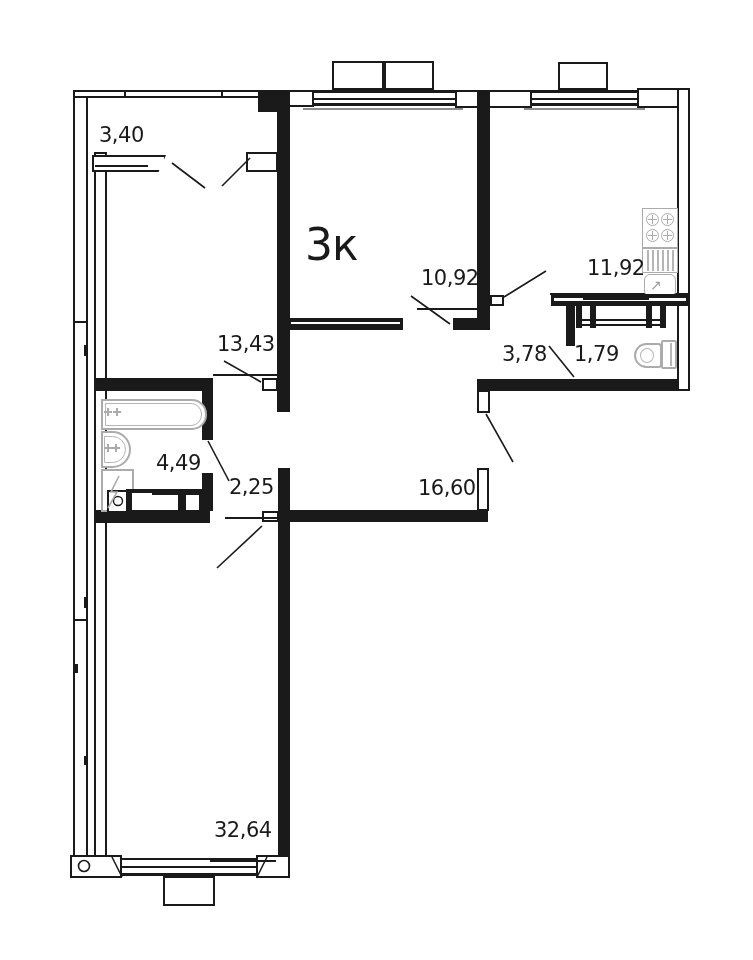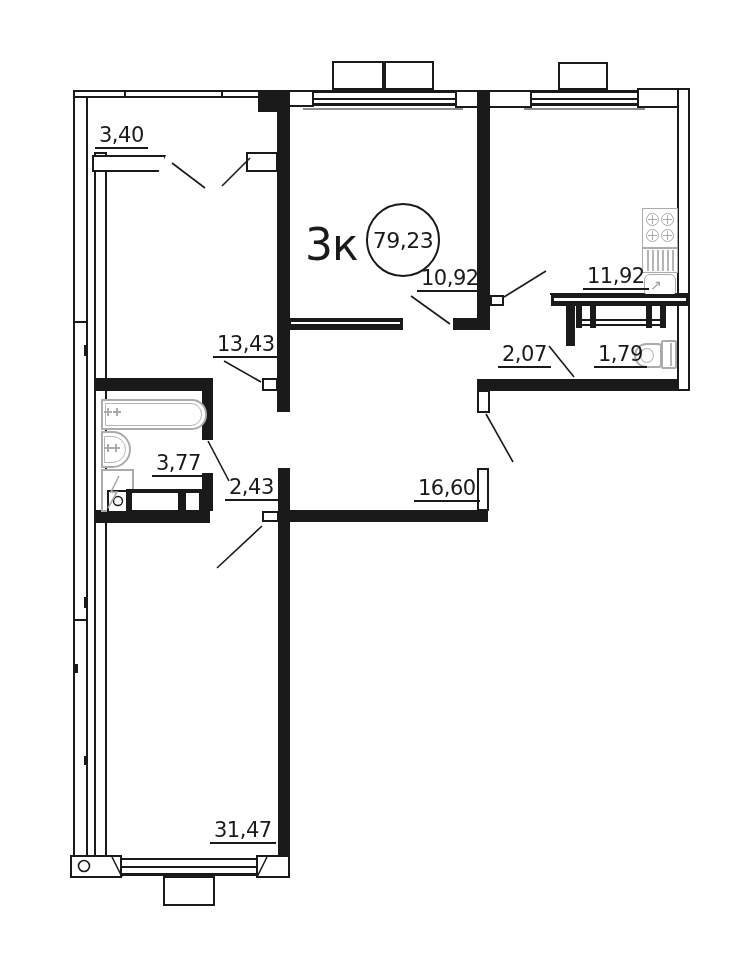--- a/index.html
+++ b/index.html
@@ -10,21 +10,21 @@
   .w{position:absolute;background:#1a1a1a;}
   
   .hw{position:absolute;background:#fff;border:2px solid #1a1a1a;}
   
   .win{position:absolute;background:#fff;border-top:3px solid #1a1a1a;border-bottom:3px solid #1a1a1a;}
   .winmid{position:absolute;left:0;right:0;height:1.5px;background:#1a1a1a;}
   
   .tick{position:absolute;background:#1a1a1a;}
   
   .lbl{position:absolute;font-size:21px;line-height:24px;letter-spacing:-0.5px;
-       padding:0 4px 0;border-bottom:2px solid #1a1a1a;white-space:nowrap;}
+       padding:0 4px 18px;border-bottom:2px solid #1a1a1a;white-space:nowrap;}
   
   .fx{position:absolute;background:#fff;border:2px solid #ababab;}
   .fxi{position:absolute;background:transparent;border:1.2px solid #b5b5b5;}
   .vline{position:absolute;width:1.5px;background:#b5b5b5;}
   .burner{position:absolute;width:13px;height:13px;border:1.6px solid #ababab;border-radius:50%;}
   .burner::before{content:"";position:absolute;left:1px;right:1px;top:50%;height:1.4px;margin-top:-0.7px;background:#ababab;}
   .burner::after{content:"";position:absolute;top:1px;bottom:1px;left:50%;width:1.4px;margin-left:-0.7px;background:#ababab;}
   .plus{position:absolute;width:8px;height:8px;}
   .plus::before{content:"";position:absolute;left:0;right:0;top:50%;height:1.3px;margin-top:-0.65px;background:#ababab;}
   .plus::after{content:"";position:absolute;top:0;bottom:0;left:50%;width:1.3px;margin-left:-0.65px;background:#ababab;}
@@ -166,28 +166,25 @@
     <g stroke="#1a1a1a" stroke-width="1.2" fill="none">
       <line x1="303" y1="109" x2="463" y2="109"></line>
       <line x1="524" y1="109" x2="645" y2="109"></line>
     </g>
     <circle cx="84" cy="866" r="5.5" stroke="#1a1a1a" stroke-width="1.6" fill="#fff"></circle>
     <circle cx="118" cy="501" r="4.5" stroke="#1a1a1a" stroke-width="1.4" fill="#fff"></circle>
     <polyline points="119,476 111,492 117,492 108,508" stroke="#ababab" stroke-width="1.6" fill="none"></polyline>
   </svg>
 
   <div class="type-label">3к</div>
-  <div class="circle-badge">
-    <span>79,23</span>
-  </div>
 
   <div class="lbl" style="left:95px;top:123px;">3,40</div>
   <div class="lbl" style="left:213px;top:332px;">13,43</div>
   <div class="lbl" style="left:417px;top:266px;">10,92</div>
-  <div class="lbl" style="left:583px;top:264px;">11,92</div>
-  <div class="lbl" style="left:498px;top:342px;">2,07</div>
-  <div class="lbl" style="left:594px;top:342px;">1,79</div>
-  <div class="lbl" style="left:152px;top:451px;">3,77</div>
-  <div class="lbl" style="left:225px;top:475px;">2,43</div>
+  <div class="lbl" style="left:583px;top:256px;">11,92</div>
+  <div class="lbl" style="left:498px;top:342px;">3,78</div>
+  <div class="lbl" style="left:570px;top:342px;">1,79</div>
+  <div class="lbl" style="left:152px;top:451px;">4,49</div>
+  <div class="lbl" style="left:225px;top:475px;">2,25</div>
   <div class="lbl" style="left:414px;top:476px;">16,60</div>
-  <div class="lbl" style="left:210px;top:818px;">31,47</div>
+  <div class="lbl" style="left:210px;top:818px;">32,64</div>
 
 </div>
 
 </body></html>

